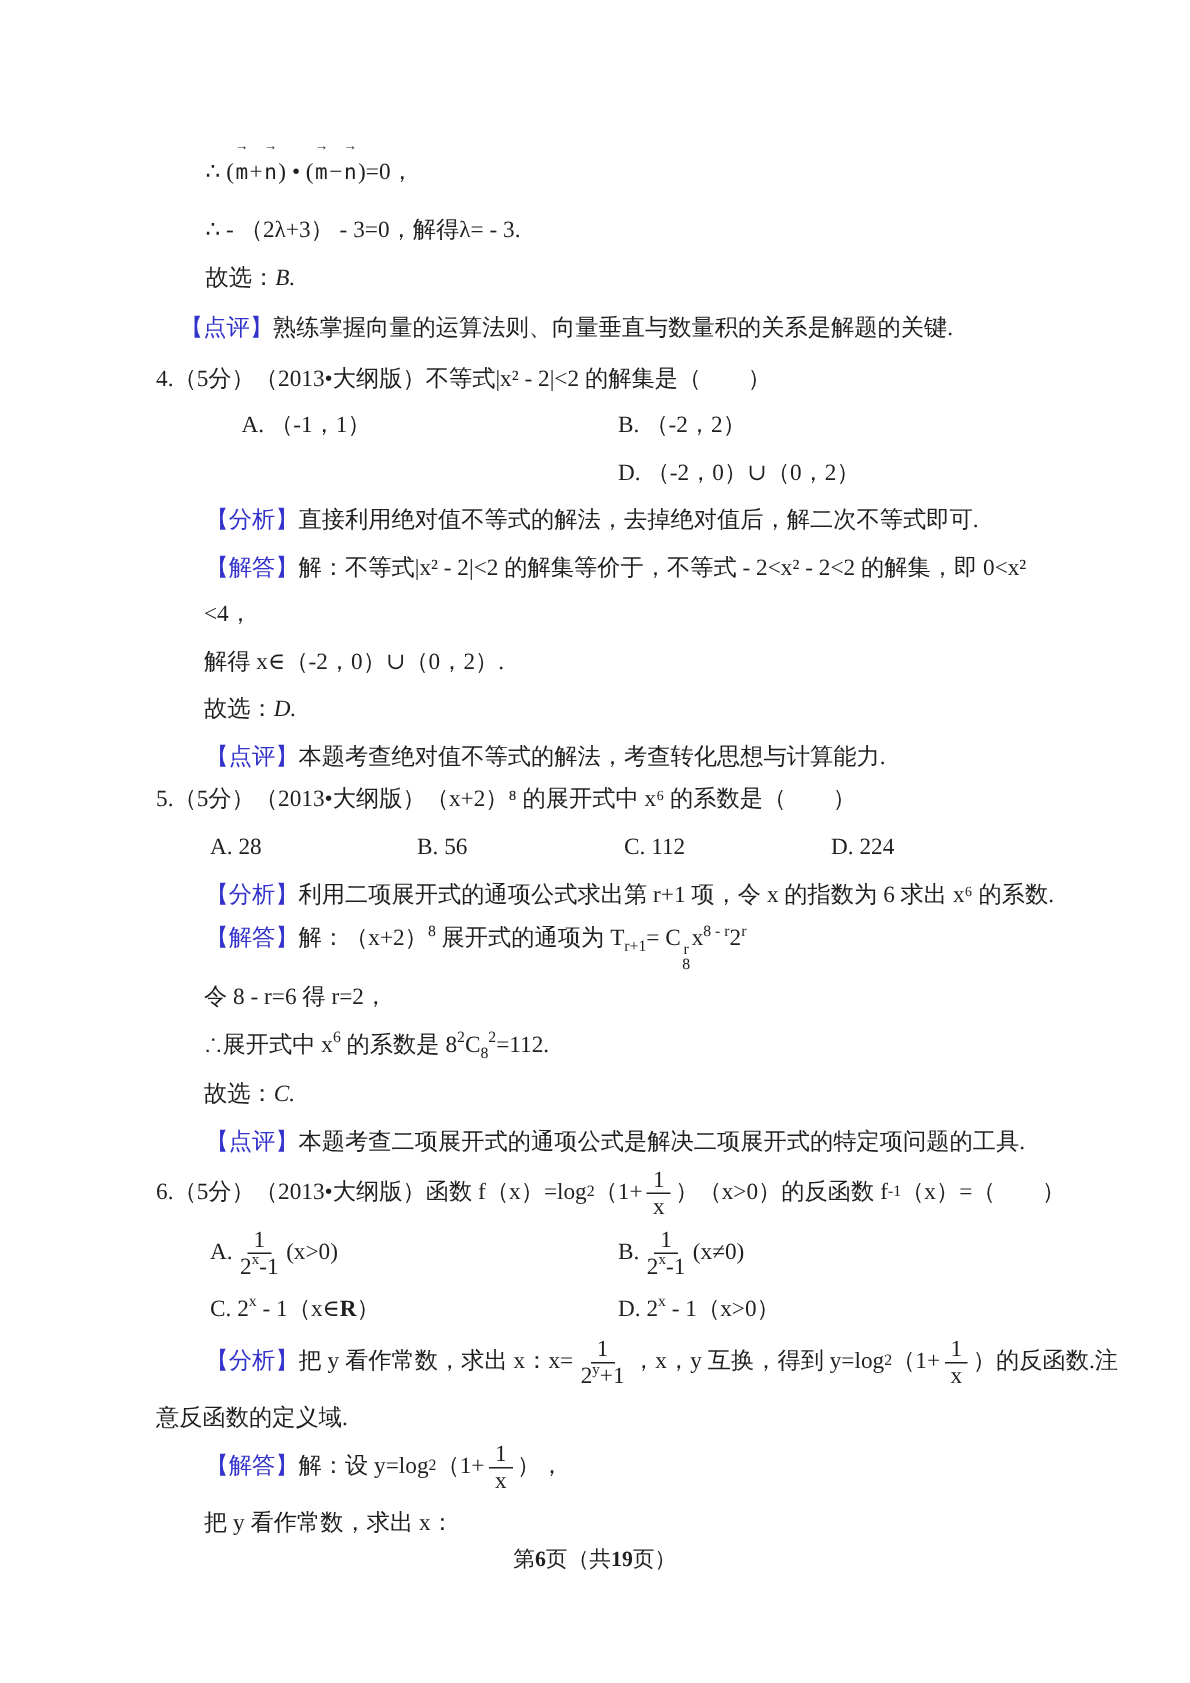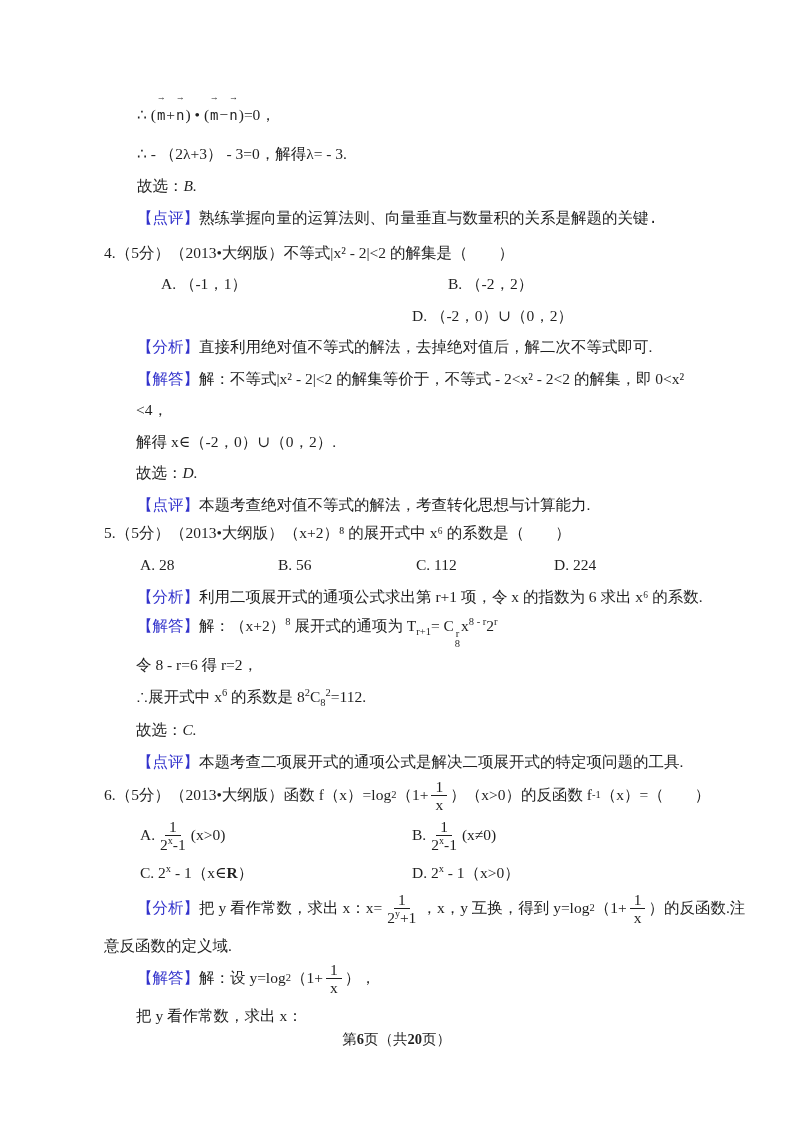--- a/index.html
+++ b/index.html
@@ -39,33 +39,33 @@
   </div>
 
   <div class="ln" style="left:137px;top:141px;">
     <span>∴ - （2λ+3） - 3=0，解得λ= - 3.</span>
   </div>
 
   <div class="ln" style="left:137px;top:173px;">
     <span>故选：</span><span class="ans">B.</span>
   </div>
 
-  <div class="ln" style="left:137px;top:206px;font-family:Liberation Mono, monospace;">
+  <div class="ln" style="left:120px;top:206px;">
     <span class="lbl">【点评】</span><span>熟练掌握向量的运算法则、向量垂直与数量积的关系是解题的关键.</span>
   </div>
 
   <div class="ln" style="left:104px;top:240px;">
     <span>4.（5分）（2013•大纲版）不等式|x² - 2|&lt;2 的解集是（　　）</span>
   </div>
 
   <div class="ln" style="left:137px;top:271px;margin-left:24px;">
     <span>A.</span>
     <span>（-1，1）</span>
   </div>
-  <div class="ln" style="left:412px;top:271px;margin-left:36px;">
+  <div class="ln" style="left:412px;top:271px;">
     <span>B.</span>
     <span>（-2，2）</span>
   </div>
   <div class="ln" style="left:412px;top:303px;">
     <span>D.</span>
     <span>（-2，0）∪（0，2）</span>
   </div>
 
   <div class="ln" style="left:137px;top:334px;">
     <span class="lbl">【分析】</span><span>直接利用绝对值不等式的解法，去掉绝对值后，解二次不等式即可.</span>
@@ -203,16 +203,16 @@
         <span class="fnum">1</span>
         <span class="fden">x</span>
       </span>
       <span>），</span>
   </div>
   <div class="ln" style="left:136px;top:1003px;">
     <span>把 y 看作常数，求出 x：</span>
   </div>
 
   <div class="footer">
-    <span>第</span><b>6</b><span>页（共</span><b>20</b><span>页）</span>
+    <span>第</span><b>6</b><span>页（共</span><b>19</b><span>页）</span>
   </div>
 
 </div>
 
 </body></html>

